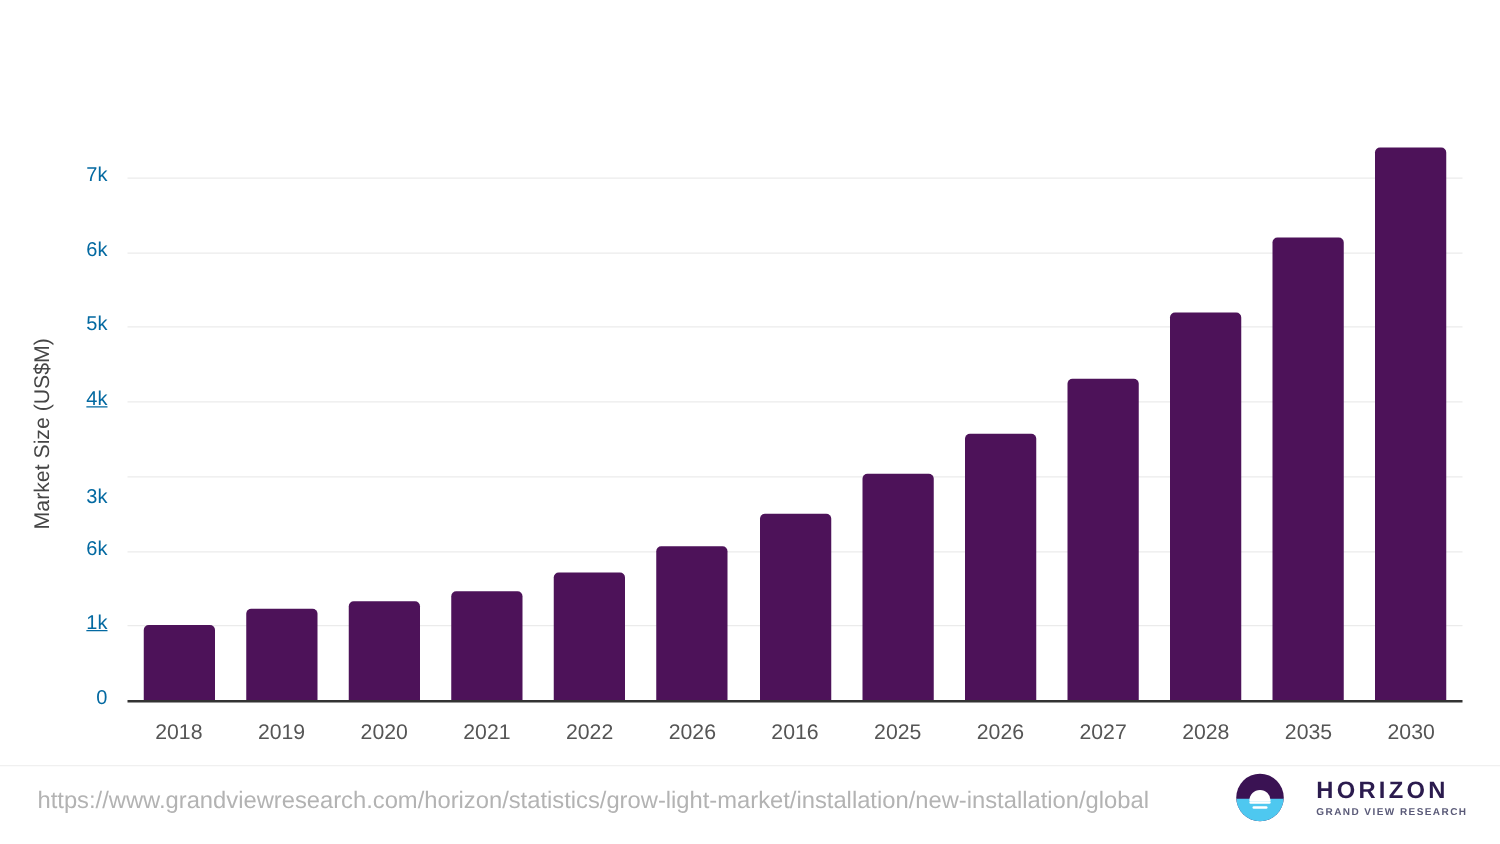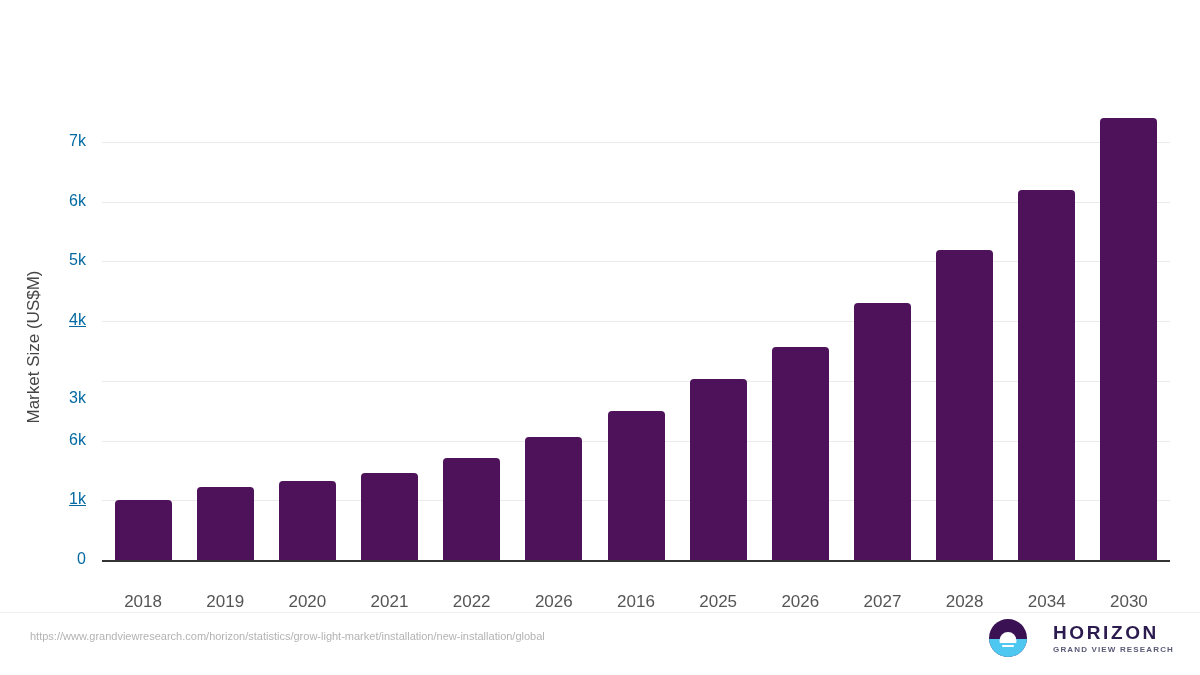--- a/index.html
+++ b/index.html
@@ -100,24 +100,24 @@
     width: 57px;
     background: #4b1259;
     background: #4d1259;
     border-radius: 4px 4px 0 0;
   }
 
   
   .x-ticks {
     position: absolute;
     left: 102px;
-    top: 592px;
+    top: 576px;
     width: 1068px;
     display: flex;
-    justify-content: flex-end;
+    justify-content: space-between;
   }
   .x-tick {
     flex: 1 1 0;
     text-align: center;
     font-size: 17px;
     color: #555555;
   }
 
   
   .footer-rule {
@@ -125,21 +125,21 @@
     left: 0;
     top: 612px;
     width: 1200px;
     height: 1px;
     background: #f0f0f0;
   }
   .source-url {
     position: absolute;
     left: 30px;
     top: 630px;
-    font-size: 11px;
+    font-size: 19px;
     color: #b3b3b3;
     white-space: nowrap;
   }
   .logo {
     position: absolute;
     right: 26px;
     top: 618px;
     height: 40px;
     display: flex;
     align-items: center;
@@ -274,21 +274,21 @@
         <div class="x-tick">2019</div>
         <div class="x-tick">2020</div>
         <div class="x-tick">2021</div>
         <div class="x-tick">2022</div>
         <div class="x-tick">2026</div>
         <div class="x-tick">2016</div>
         <div class="x-tick">2025</div>
         <div class="x-tick">2026</div>
         <div class="x-tick">2027</div>
         <div class="x-tick">2028</div>
-        <div class="x-tick">2034</div>
+        <div class="x-tick">2035</div>
         <div class="x-tick">2030</div>
       </div>
 
   </div>
 
   <div class="footer-rule"></div>
 
   <div class="source-url">https://www.grandviewresearch.com/horizon/statistics/grow-light-market/installation/new-installation/global</div>
 
   <div class="logo">

